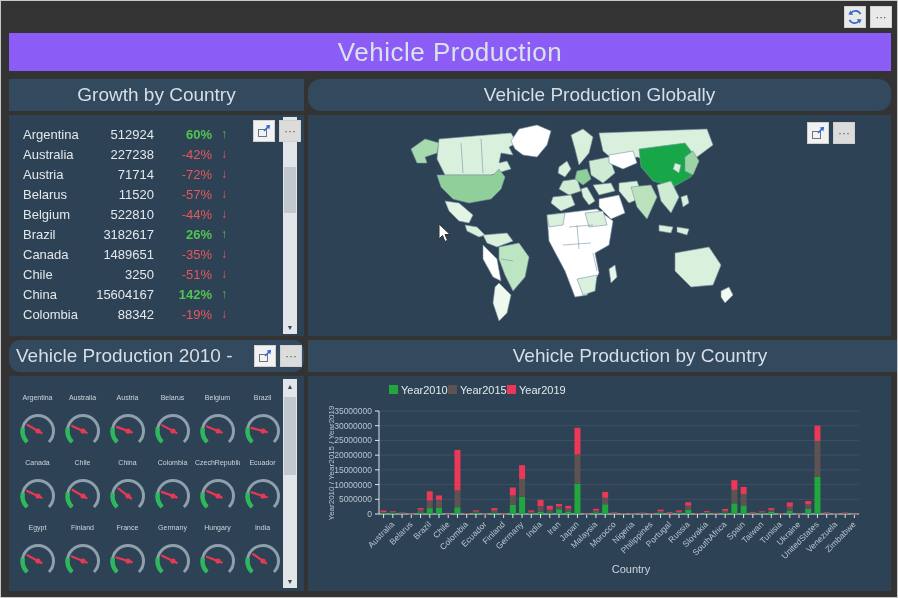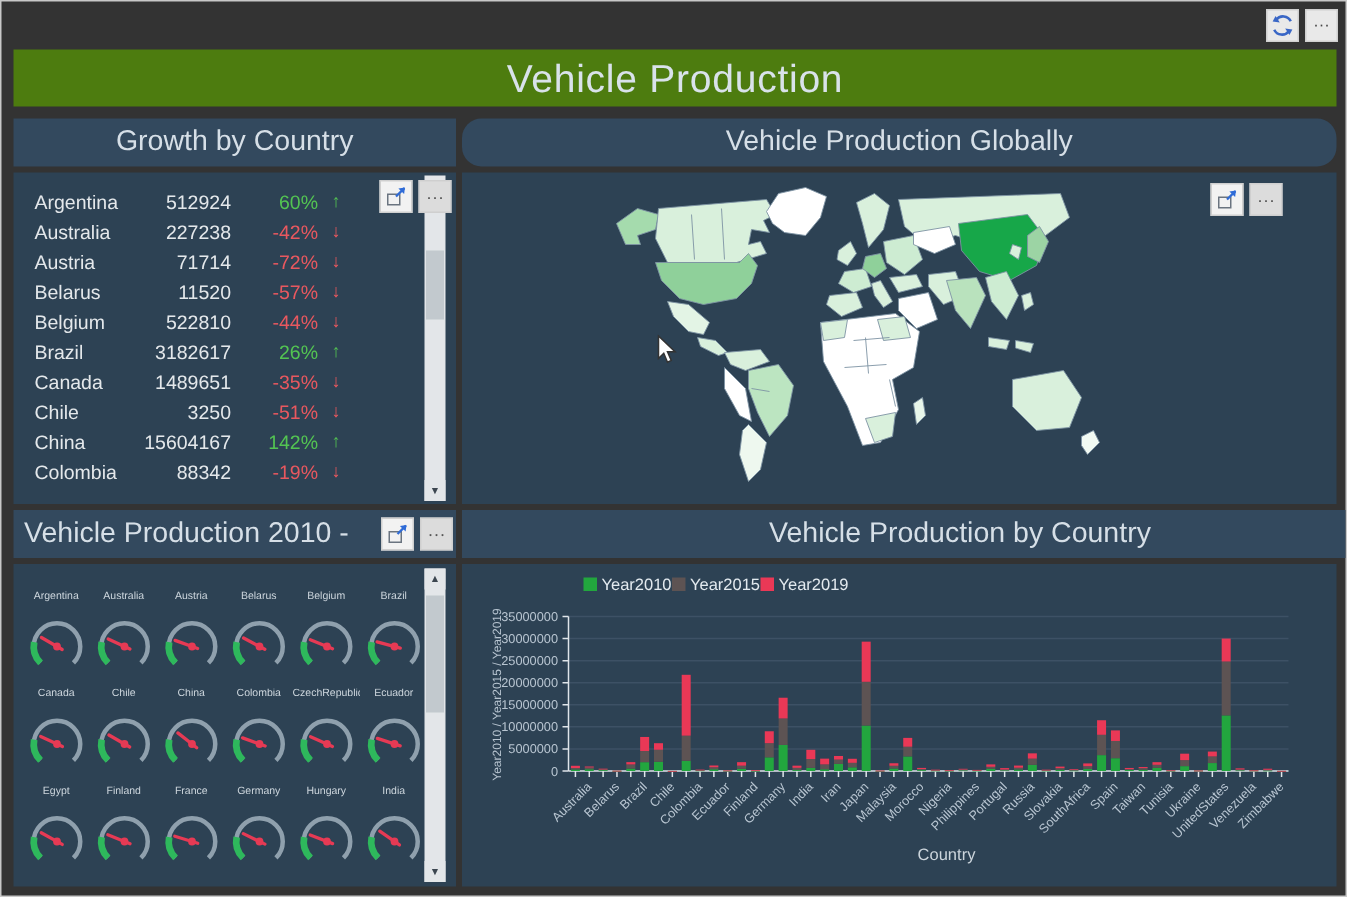--- a/index.html
+++ b/index.html
@@ -10,42 +10,42 @@
     font-family:"Liberation Sans", sans-serif; color:#dde5eb;
   }
   .winbtn {
     position:absolute; width:22px; height:22px; top:5px;
     background:#e9e9e9; border:1px solid #d0d0d0;
     display:flex; align-items:center; justify-content:center;
     font-size:11px; color:#444; cursor:default;
   }
   .main-title {
     position:absolute; left:8px; top:32px; width:882px; height:38px;
-    background:#4d7c0f; display:flex; align-items:center; justify-content:center;
+    background:#8b5cf6; display:flex; align-items:center; justify-content:center;
     font-size:26px; color:#d9e2ea; letter-spacing:.5px;
   }
   .panel-title {
     position:absolute; background:#33495e; display:flex; align-items:center;
     font-size:19px; color:#d6dfe7;
   }
   .panel-title.centered { justify-content:center; }
   .panel-body { position:absolute; background:#2d4254; overflow:hidden; }
   .miniBtn {
     position:absolute; width:22px; height:22px; background:#f2f2f2;
     border:1px solid #cfcfcf; display:flex; align-items:center; justify-content:center;
     font-size:12px; color:#555; z-index:5;
   }
   .miniBtn.grayer { background:#dcdcdc; }
   
   .trow { position:absolute; left:0; width:270px; height:20px; font-size:13px; color:#e4e8eb; }
   .trow .name { position:absolute; left:14px; top:2px; }
   .trow .val  { position:absolute; right:125px; top:2px; }
   .trow .pct  { position:absolute; right:67px; top:2px; }
   .trow .arr  { position:absolute; right:52px; top:2px; font-size:12px; font-weight:bold; }
-  .up   { color:#53c452; }
+  .up   { color:#53c452;font-weight:bold; }
   .down { color:#e8585f; }
   
   .sb-track { position:absolute; background:#e3e6e9; }
   .sb-thumb { position:absolute; left:1px; width:12px; background:#c2c9ce; }
   .sb-arrow { position:absolute; left:0; width:14px; height:14px; background:#e3e6e9;
               display:flex; align-items:center; justify-content:center;
               font-size:7px; color:#3c4650; }
   
   #gaugeGrid { position:absolute; left:14px; top:393px; width:270px;
                display:grid; grid-template-columns:repeat(6,45px); }
@@ -218,21 +218,21 @@
     </svg>
   </div>
   <div class="miniBtn grayer" style="left:832px;top:121px;">
     <span>···</span>
   </div>
 
   <svg id="cursor" width="14" height="20" viewBox="0 0 14 20">
     <polygon points="1,1 1,16 4.5,12.5 7,18.5 9.5,17.3 7,11.5 12,11.5" fill="#ffffff" stroke="#333" stroke-width="1"></polygon>
   </svg>
 
-  <div class="panel-title" style="left:8px;top:339px;width:295px;height:32px;padding-left:7px;">
+  <div class="panel-title" style="left:8px;top:339px;width:295px;height:32px;padding-left:7px;border-radius:11px;">
     <span>Vehicle Production 2010 -</span>
     <div class="miniBtn" style="left:245px;top:5px;">
       <svg width="16" height="16" viewBox="0 0 16 16">
         <rect x="2.5" y="6.5" width="8" height="7" fill="none" stroke="#6a7480"></rect>
         <path d="M8,8 L13.6,2.4" stroke="#2f6bd7" stroke-width="1.5" fill="none"></path>
         <polygon points="14,2 9.6,2.6 13.4,6.4" fill="#2f6bd7"></polygon>
       </svg>
     </div>
     <div class="miniBtn grayer" style="left:271px;top:5px;">
       <span>···</span>

